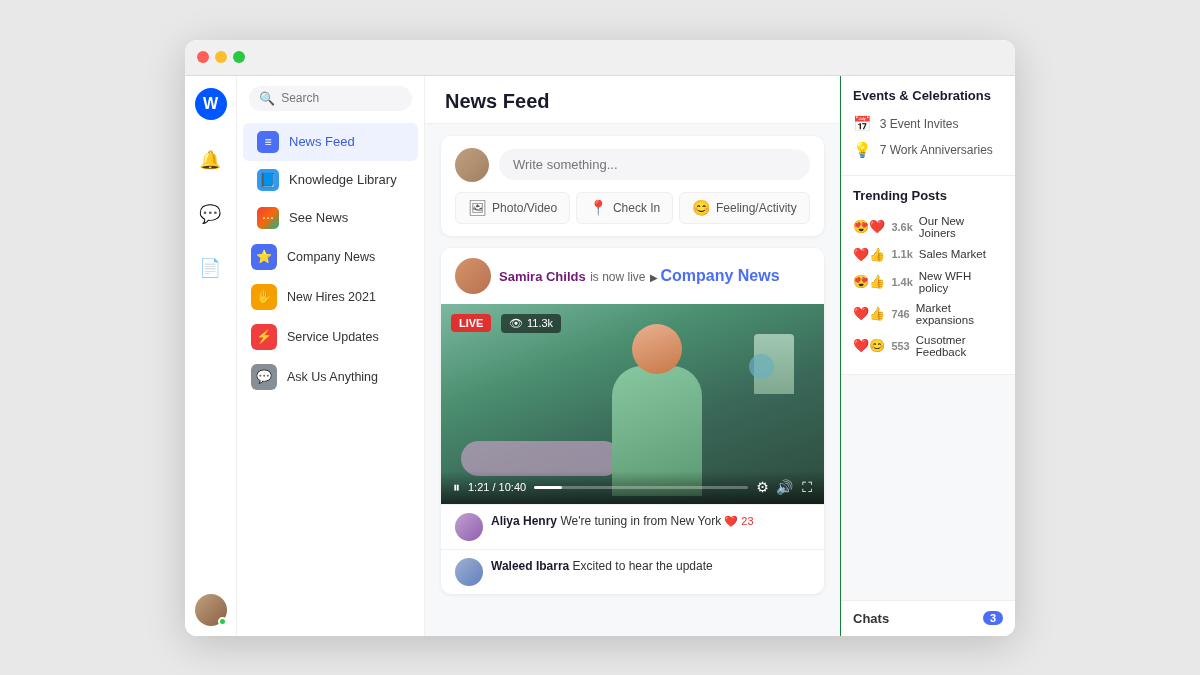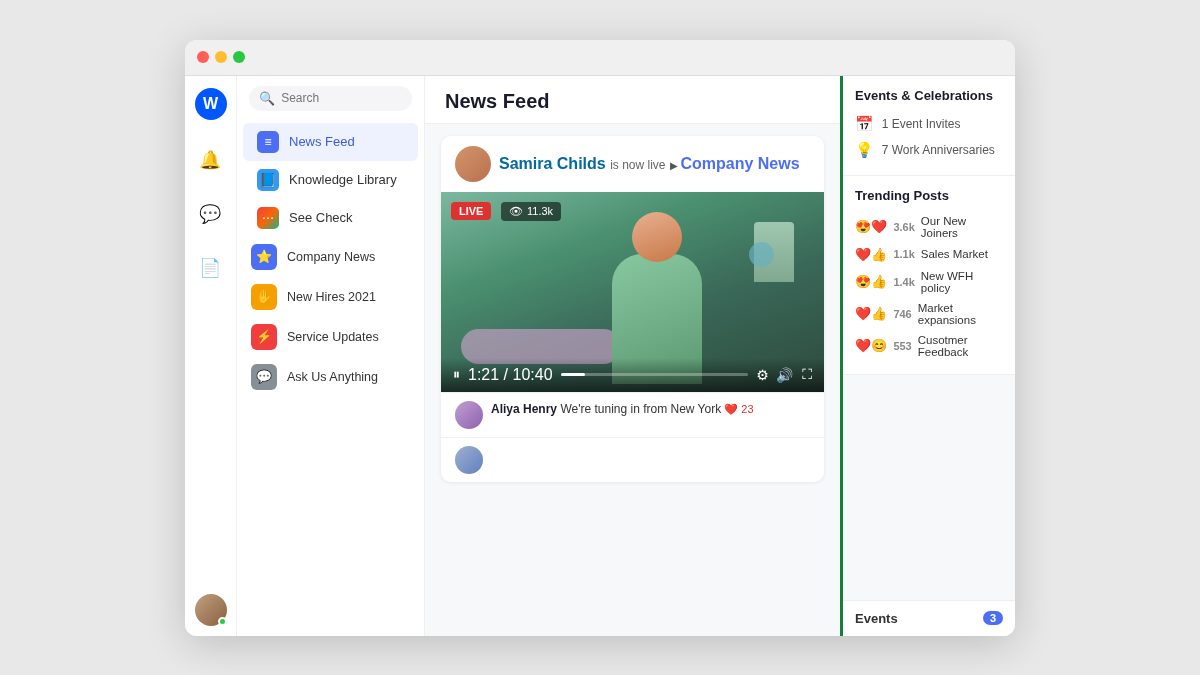--- a/index.html
+++ b/index.html
@@ -251,23 +251,23 @@
       gap: 8px;
       padding: 10px 14px;
     }
     .live-post-avatar {
       width: 36px; height: 36px;
       border-radius: 50%;
       background: linear-gradient(135deg, #d4956a, #b87050);
       flex-shrink: 0;
     }
     .live-post-name {
-      font-size: 16px;
+      font-size: 13px;
       font-weight: 600;
-      color: #0369a1;
+      color: #701a75;
     }
     .live-post-sub {
       font-size: 12px;
       color: #666;
     }
     .live-arrow { color: #555; font-size: 10px; }
     .live-group { color: #4c6ef5; font-weight: 600; }
 
     .video-container {
       position: relative;
@@ -340,21 +340,21 @@
       background: rgba(255,255,255,0.3);
       border-radius: 2px;
       position: relative;
     }
     .progress-bar-fill {
       height: 100%;
       background: #fff;
       border-radius: 2px;
     }
     .vc-btn { color: #fff; font-size: 14px; cursor: pointer; }
-    .vc-time { color: #fff; font-size: 16px; }
+    .vc-time { color: #fff; font-size: 11px; }
 
     
     .comment-item {
       display: flex;
       align-items: flex-start;
       gap: 8px;
       padding: 8px 14px;
       border-top: 1px solid #f0f0f0;
     }
     .comment-avatar {
@@ -365,21 +365,21 @@
     .ca1 { background: linear-gradient(135deg, #c0a0d0, #9060b0); }
     .ca2 { background: linear-gradient(135deg, #a0b0d0, #6080c0); }
     .comment-text { font-size: 12px; color: #333; line-height: 1.4; }
     .comment-name { font-weight: 600; color: #1a1a2e; }
     .comment-like { color: #e03131; font-size: 11px; text-align: center; }
 
     
     .right-panel {
       width: 175px;
       background: #f7f8fa;
-      border-left: 3px solid #15803d;
+      border-left: 1px solid #15803d;
       display: flex;
       flex-direction: column;
     }
     .right-section {
       background: #fff;
       margin: 0;
       padding: 12px;
       border-bottom: 1px solid #efefef;
     }
     .right-section-title {
@@ -475,21 +475,21 @@
       <div class="sidebar-nav-item active">
         <div class="nav-icon nav-icon-blue">≡</div>
         <span>News Feed</span>
       </div>
       <div class="sidebar-nav-item">
         <div class="nav-icon nav-icon-lblue" style="font-size:14px;">📘</div>
         <span>Knowledge Library</span>
       </div>
       <div class="sidebar-nav-item">
         <div class="nav-icon" style="background:linear-gradient(135deg,#f03e3e,#f76707,#12b886);font-size:12px;color:#fff;">⋯</div>
-        <span>See Check</span>
+        <span>See News</span>
       </div>
 
 
       <div class="group-item">
         <div class="group-icon gi-blue" style="color:#fff;font-size:13px;display:flex;align-items:center;justify-content:center;">⭐</div>
         <span>Company News</span>
       </div>
       <div class="group-item">
         <div class="group-icon gi-yellow" style="font-size:13px;display:flex;align-items:center;justify-content:center;">✋</div>
         <span>New Hires 2021</span>
@@ -503,20 +503,40 @@
         <span>Ask Us Anything</span>
       </div>
     </div>
 
     <div class="main-content">
       <div class="main-header">
         <h1>News Feed</h1>
       </div>
       <div class="feed-area">
 
+        <div class="post-box">
+          <div class="post-input-row">
+            <div class="post-avatar"></div>
+            <input class="post-input" placeholder="Write something..." style="">
+          </div>
+          <div class="post-actions">
+            <div class="post-action-btn">
+              <span class="pa-icon">🖼</span>
+              <span>Photo/Video</span>
+            </div>
+            <div class="post-action-btn">
+              <span class="pa-icon">📍</span>
+              <span>Check In</span>
+            </div>
+            <div class="post-action-btn">
+              <span class="pa-icon">😊</span>
+              <span>Feeling/Activity</span>
+            </div>
+          </div>
+        </div>
 
         <div class="live-post">
           <div class="live-post-header">
             <div class="live-post-avatar"></div>
             <div>
               <span class="live-post-name">Samira Childs</span>
               <span class="live-post-sub">is now live</span>
               <span class="live-arrow"> ▶ </span>
               <span class="live-group">Company News</span>
             </div>
@@ -556,32 +576,36 @@
           <div class="comment-item">
             <div class="comment-avatar ca1"></div>
             <div class="comment-text">
               <span class="comment-name">Aliya Henry</span>
               <span>We're tuning in from New York</span>
               <span class="comment-like">❤️ <span>23</span></span>
             </div>
           </div>
           <div class="comment-item">
             <div class="comment-avatar ca2"></div>
+            <div class="comment-text">
+              <span class="comment-name">Waleed Ibarra</span>
+              <span>Excited to hear the update</span>
+            </div>
           </div>
         </div>
       </div>
     </div>
 
     <div class="right-panel">
 
       <div class="right-section">
         <div class="right-section-title">Events &amp; Celebrations</div>
         <div class="event-item">
           <span class="event-icon">📅</span>
-          <span>1 Event Invites</span>
+          <span>3 Event Invites</span>
         </div>
         <div class="event-item">
           <span class="event-icon">💡</span>
           <span>7 Work Anniversaries</span>
         </div>
       </div>
 
       <div class="trending-section">
         <div class="trending-title">Trending Posts</div>
 
@@ -608,19 +632,19 @@
         <div class="trending-item">
           <span class="trending-reactions">❤️😊</span>
           <span class="trending-count">553</span>
           <span class="trending-label">Cusotmer Feedback</span>
         </div>
       </div>
 
       <div style="flex:1;"></div>
 
       <div class="chats-section">
-        <span class="chats-label">Events</span>
+        <span class="chats-label">Chats</span>
         <span class="chats-badge">3</span>
       </div>
     </div>
 
   </div>
 </div>
 
 </body></html>

